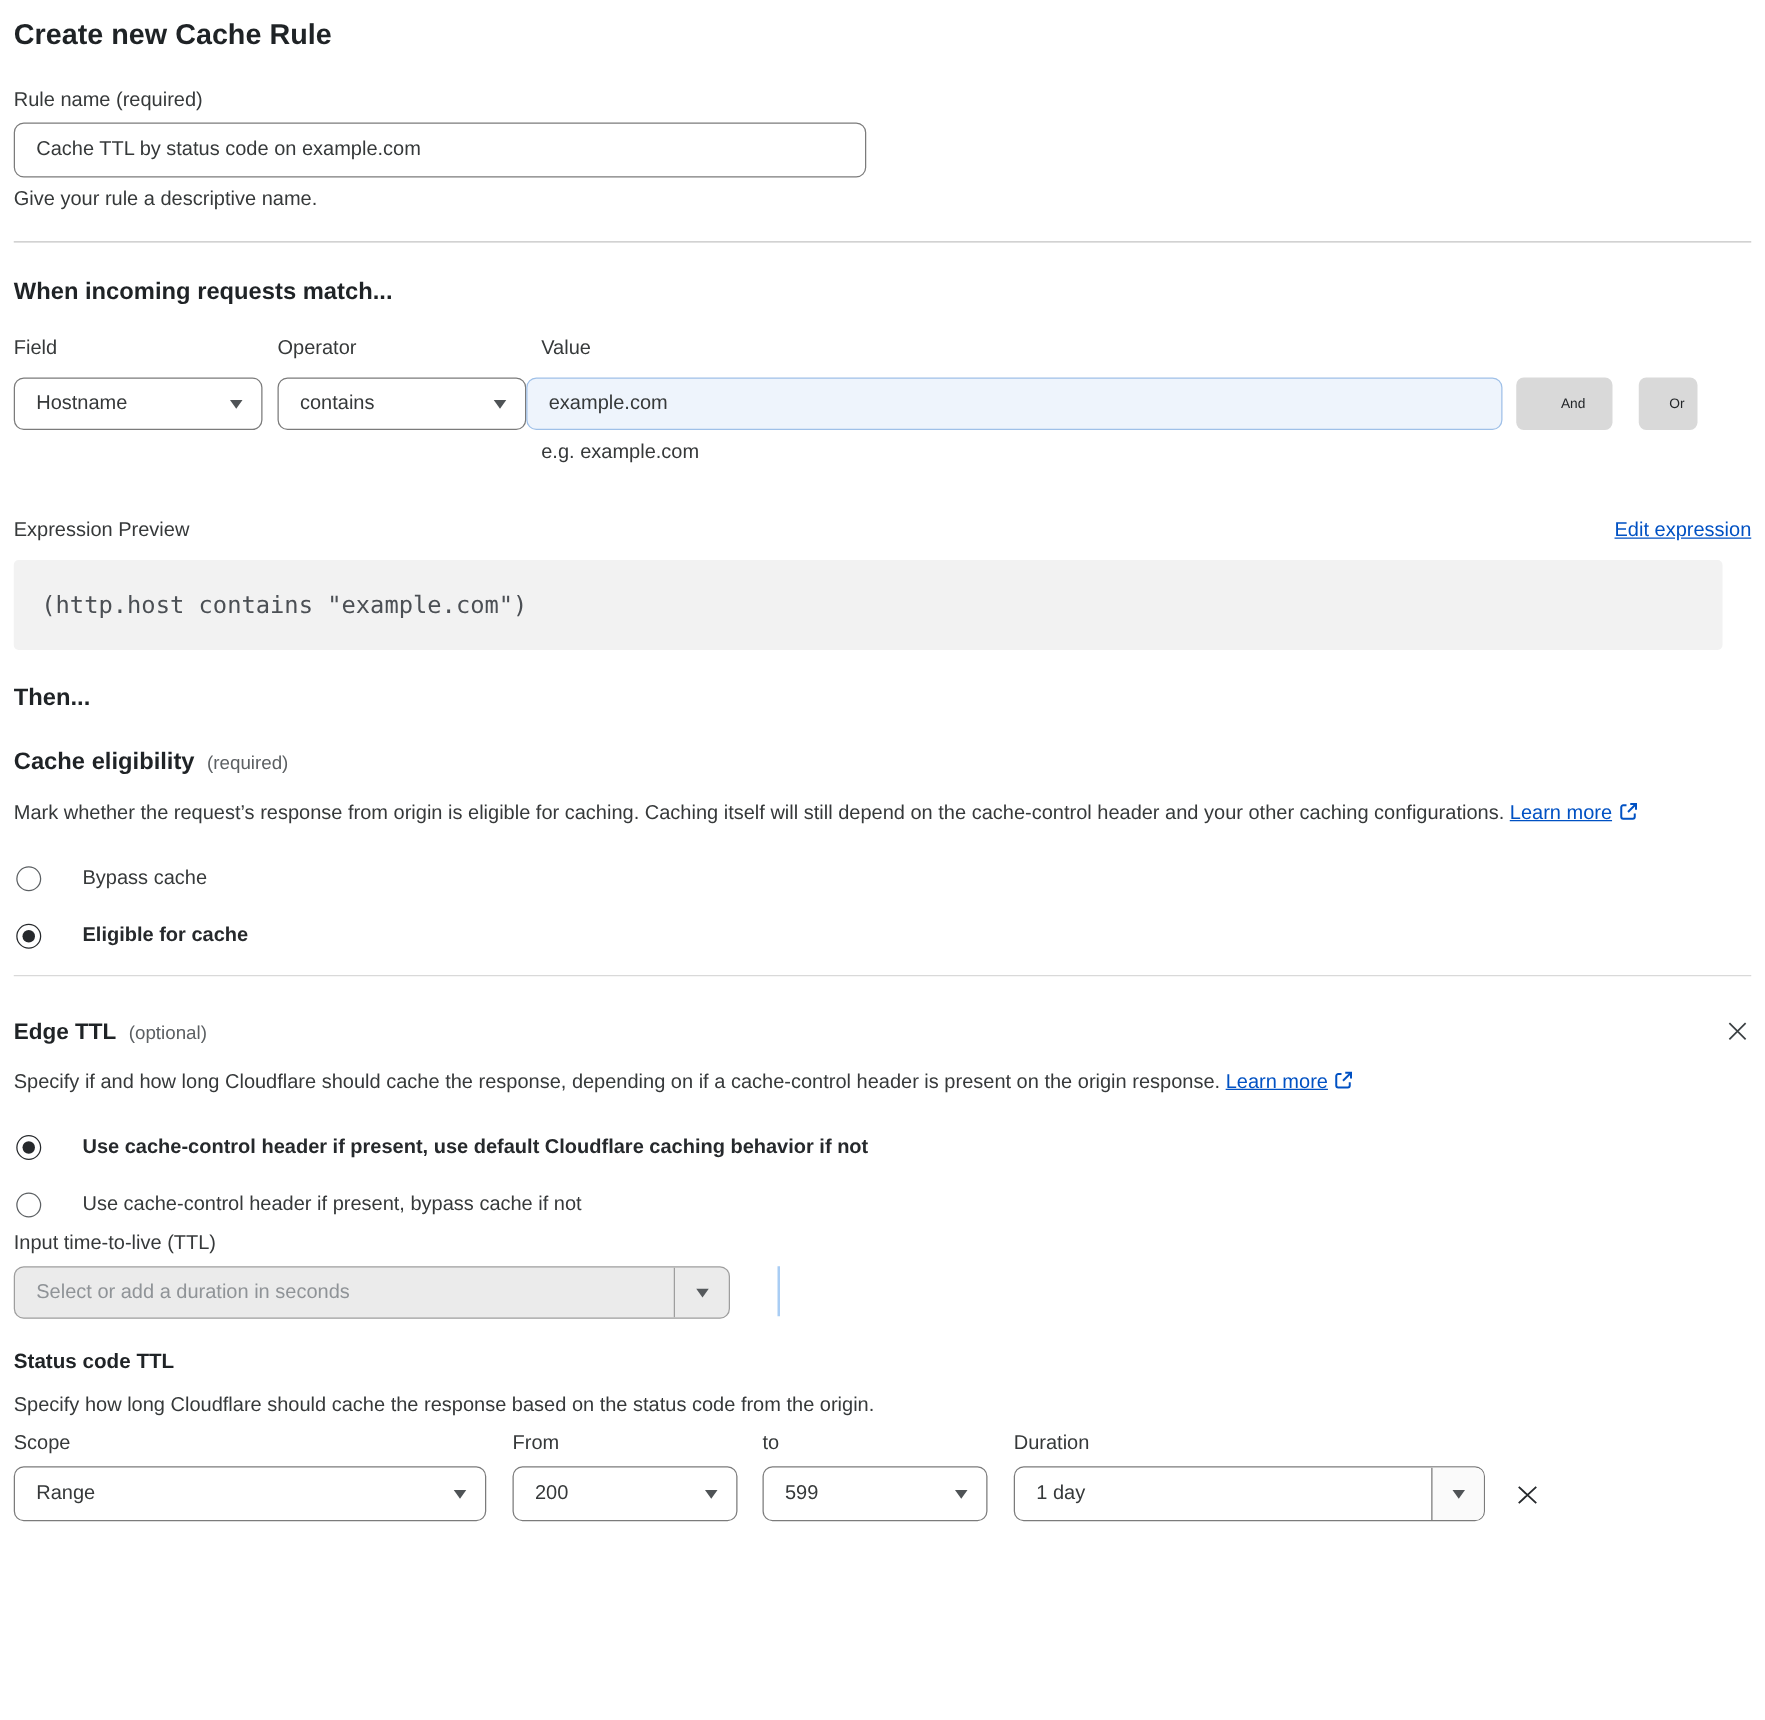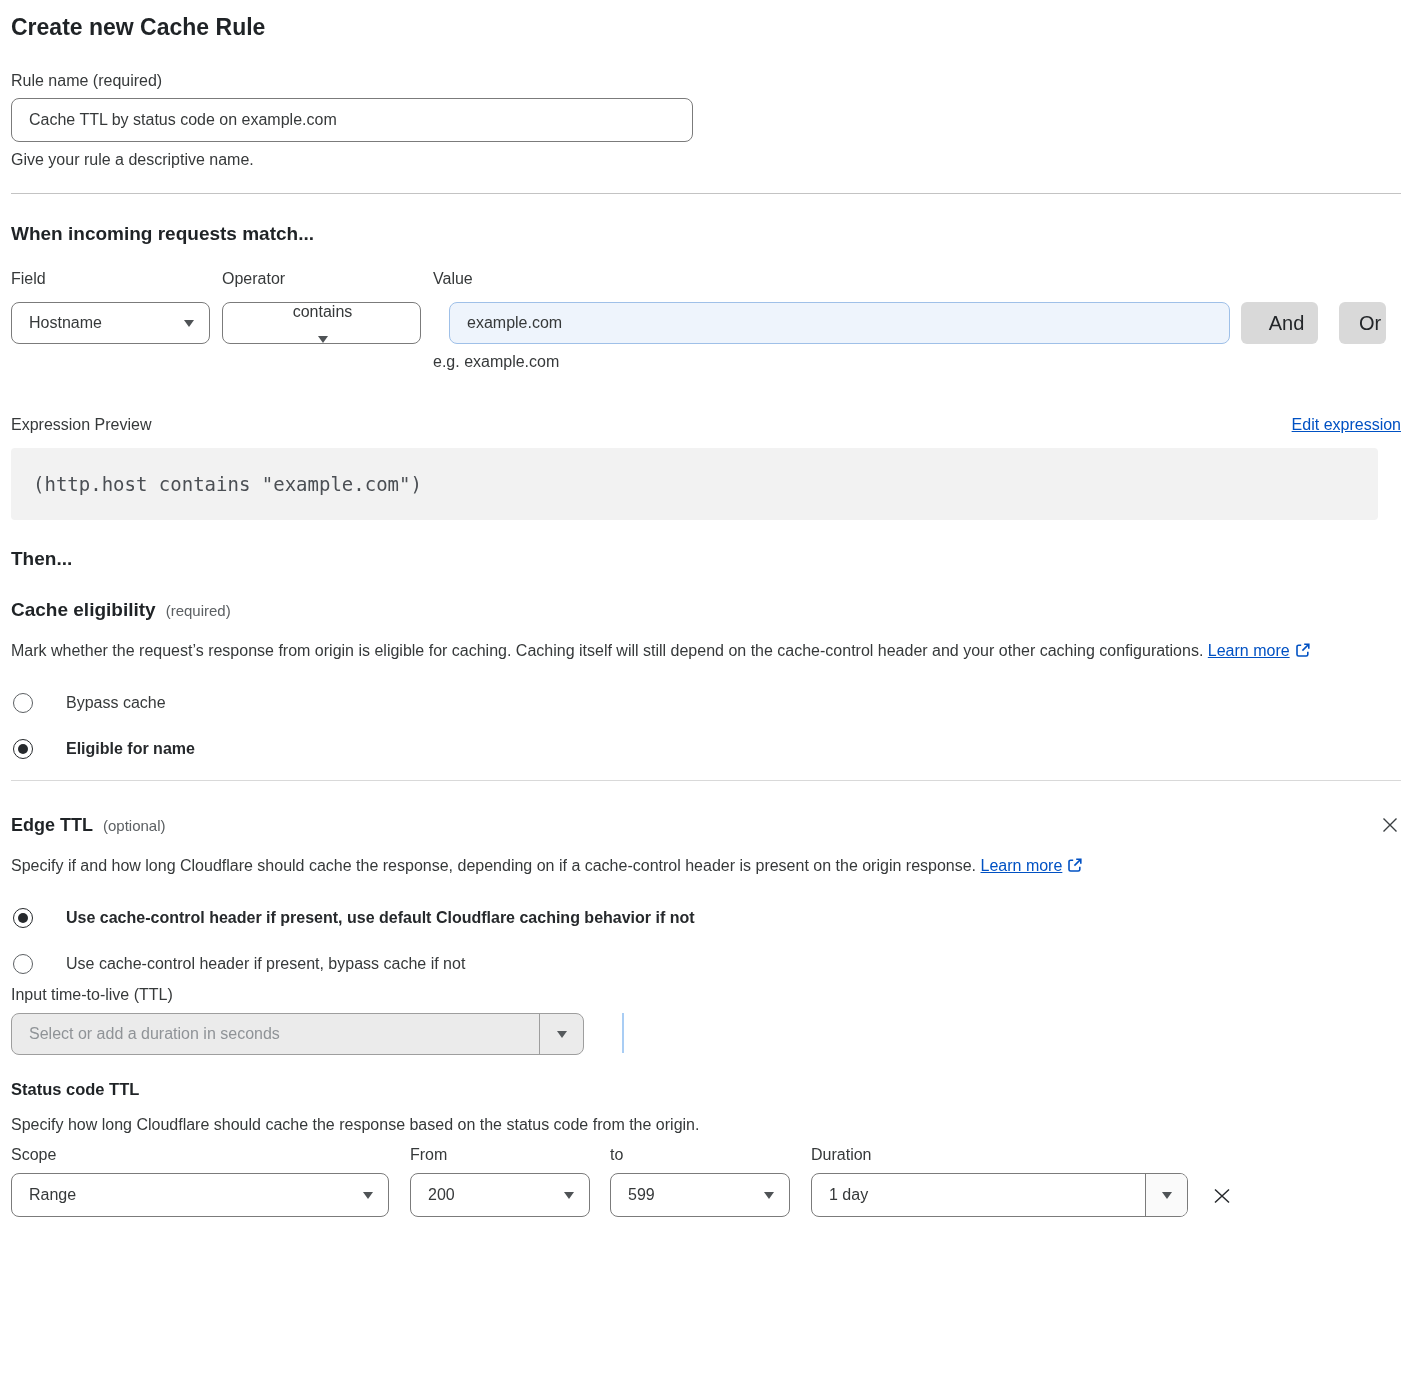--- a/index.html
+++ b/index.html
@@ -38,30 +38,30 @@
   .select {
     height:42px; border:1px solid #7b7b7b; border-radius:8px; background:#fff;
     display:flex; align-items:center; justify-content:space-between;
     padding:0 15px 0 17px; cursor:pointer; font-size:16px; color:#36393a;
   }
   .select .chev {
     width:0; height:0; border-left:5.5px solid transparent;
     border-right:5.5px solid transparent; border-top:7px solid #4f5356;
   }
   .sel-field { width:199px; margin-right:12px; }
-  .sel-operator { width:199px; margin-right:28px;flex-direction:column; }
+  .sel-operator { width:199px; margin-right:0; }
 
   .value-input {
     width:781px; height:42px; border:1px solid #9fc0e8; border-radius:8px;
     background:#eef4fc; padding:0 17px; font-size:16px; color:#36393a;
     font-family:"Liberation Sans", sans-serif; outline:none; margin-right:11px;
   }
   .btn {
     height:42px; border:none; border-radius:6px; background:#d9d9d9;
-    color:#232629; font-size:20px; font-family:"Liberation Sans", sans-serif;
+    color:#232629; font-size:11px; font-family:"Liberation Sans", sans-serif;
     cursor:pointer;
     padding-left:20px;
   }
   .btn-and { width:77px; margin-right:21px; }
   .btn-or  { width:47px; }
 
   .hint-row { margin-top:9px; margin-left:422px; font-size:16px; }
 
   .expr-header { display:flex; justify-content:space-between; align-items:flex-end; margin-top:45px; }
   a.link { color:#0051c3; text-decoration:underline; cursor:pointer; }
@@ -196,21 +196,21 @@
           <path d="M9.2 2.2h4.6v4.6" fill="none" stroke="currentColor" stroke-width="1.6"></path>
           <path d="M13.6 2.4 7.4 8.6" fill="none" stroke="currentColor" stroke-width="1.6"></path>
         </svg></span></p>
 
   <div class="radio-row">
     <span class="radio"></span>
     <span class="radio-label">Bypass cache</span>
   </div>
   <div class="radio-row">
     <span class="radio checked"></span>
-    <span class="radio-label bold">Eligible for name</span>
+    <span class="radio-label bold">Eligible for cache</span>
   </div>
 
   <hr class="divider light">
 
   <div class="edge-header">
     <div class="section-heading" style="margin-top:0;">
       <span class="h2">Edge TTL</span>
       <span class="badge">(optional)</span>
     </div>
     <button class="close-btn"><svg width="22" height="22" viewBox="0 0 22 22">

